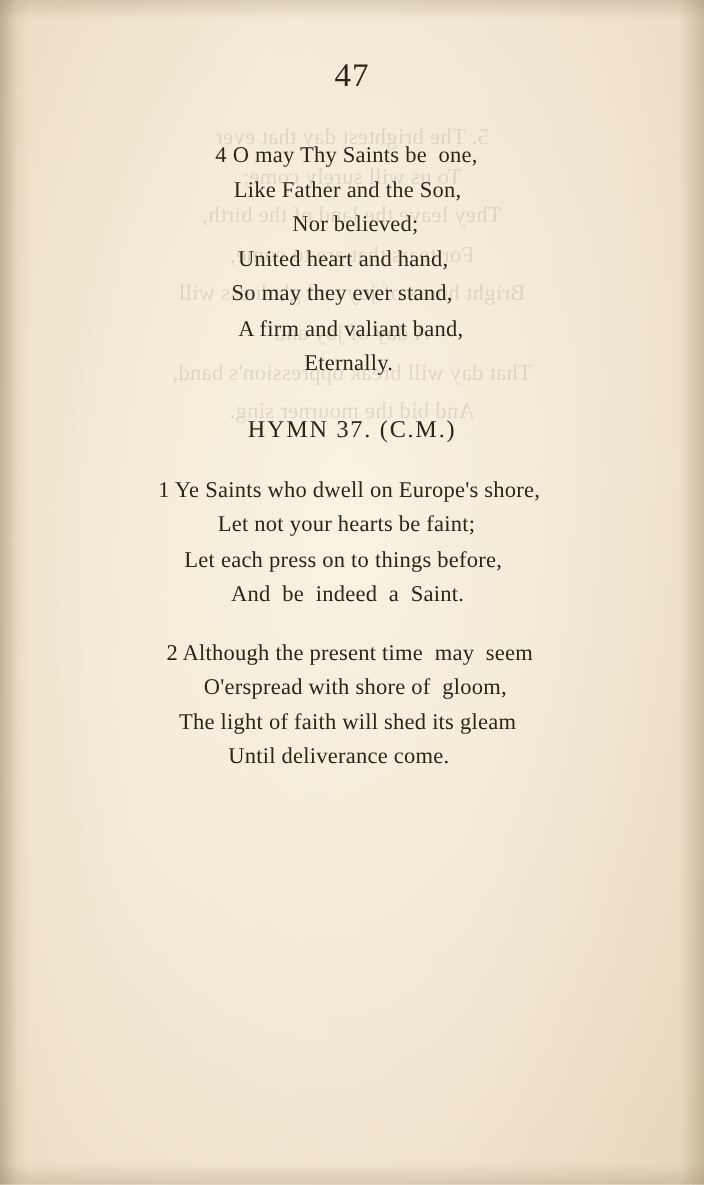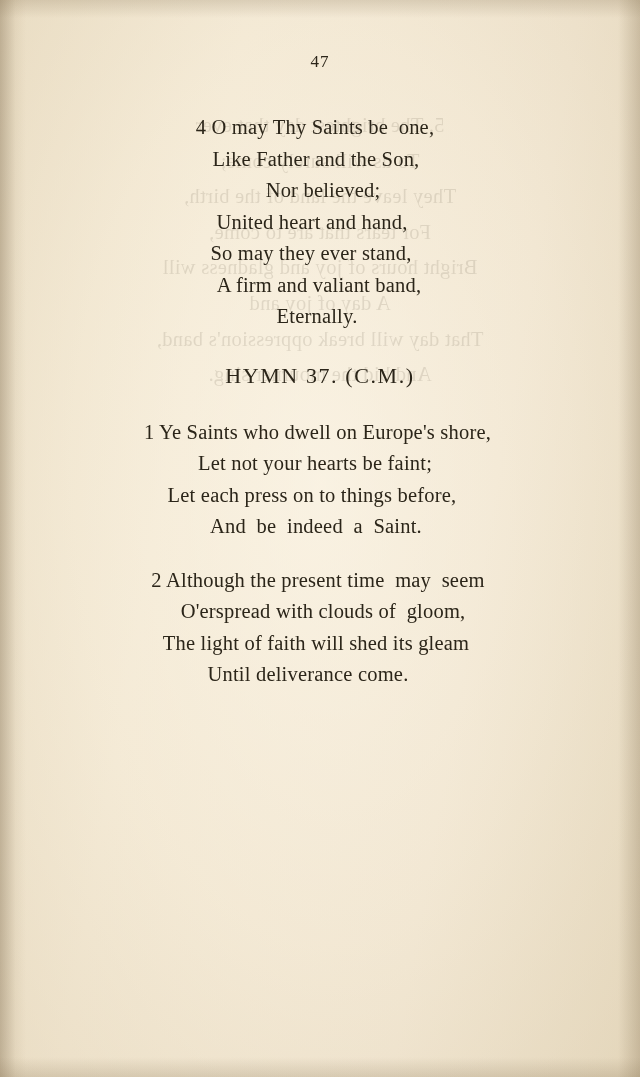--- a/index.html
+++ b/index.html
@@ -69,21 +69,21 @@
   }
   .bleed div { white-space: pre; }
 
   .content {
     position: absolute;
     left: 0; right: 0; top: 0;
     padding: 0;
   }
   .folio {
     text-align: center;
-    font-size: 17px;
+    font-size: 30px;
     margin-top: 52px;
     letter-spacing: 1px;
   }
   .verses {
     margin-top: 40px;
   }
   .stanza {
     margin-bottom: 0;
     font-family: Liberation Serif, serif;
   }
@@ -144,21 +144,21 @@
     <div class="line c" style="margin-left:-5px">1 Ye Saints who dwell on Europe's shore,</div>
     <div class="line c" style="margin-left:-10px">Let not your hearts be faint;</div>
     <div class="line c" style="margin-left:-16px">Let each press on to things before,</div>
     <div class="line c" style="margin-left:-8px">And  be  indeed  a  Saint.</div>
   </div>
 
   <div class="gap"></div>
 
   <div class="stanza">
     <div class="line c" style="margin-left:-4px">2 Although the present time  may  seem</div>
-    <div class="line c" style="margin-left:6px">O'erspread with clouds of  gloom,</div>
+    <div class="line c" style="margin-left:6px">O'erspread with shore of  gloom,</div>
     <div class="line c" style="margin-left:-8px">The light of faith will shed its gleam</div>
     <div class="line c" style="margin-left:-24px">Until deliverance come.</div>
   </div>
 
   <div class="gap"></div>
 
 
   <div class="gap"></div>
 
 

